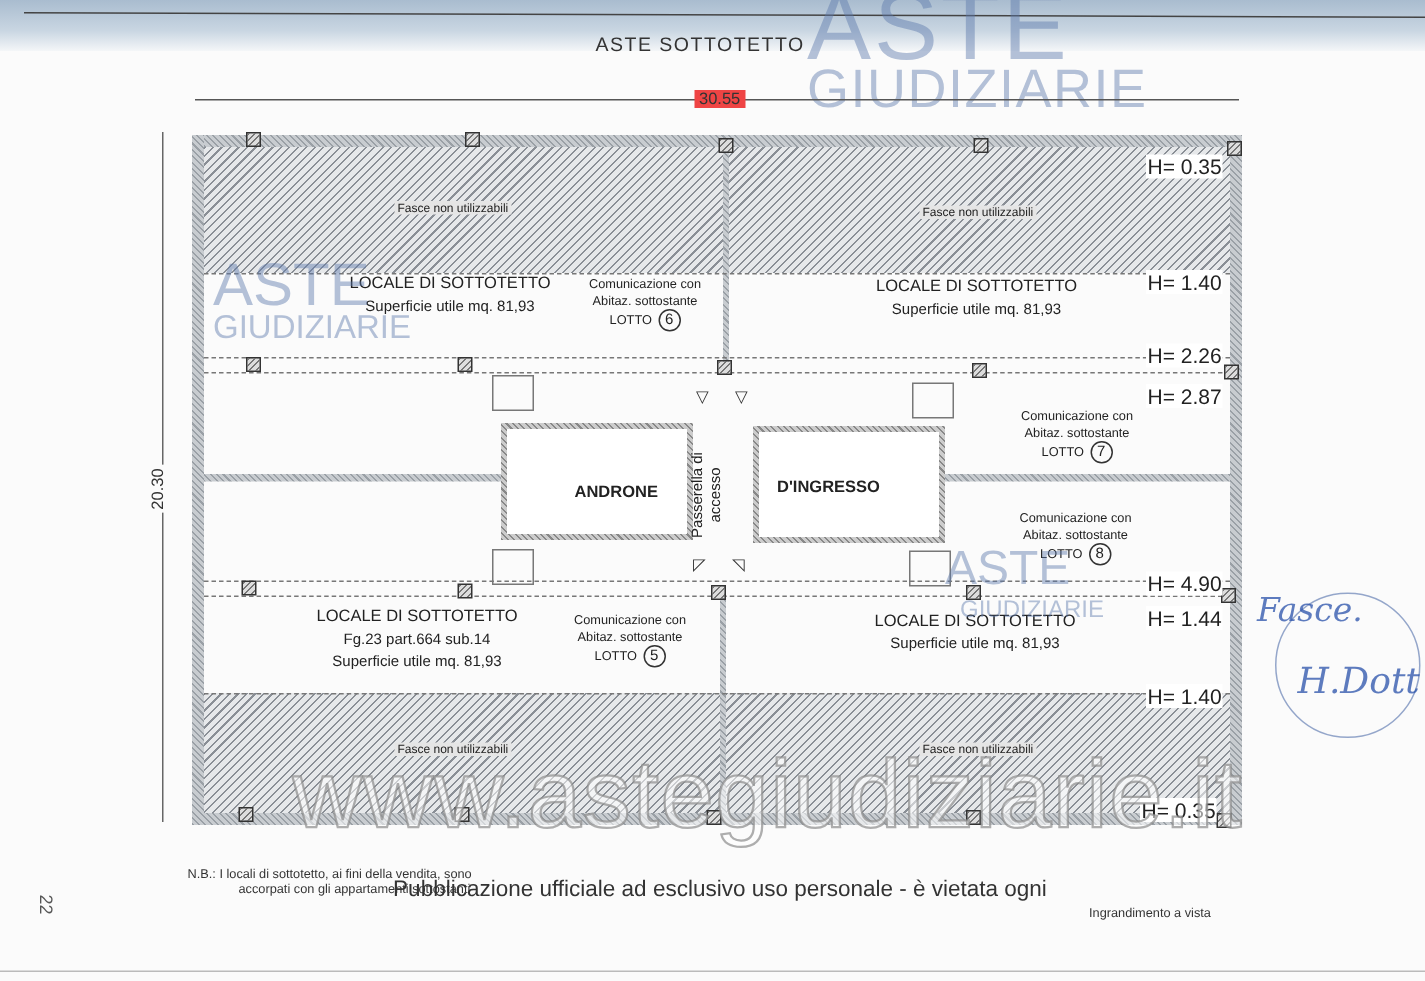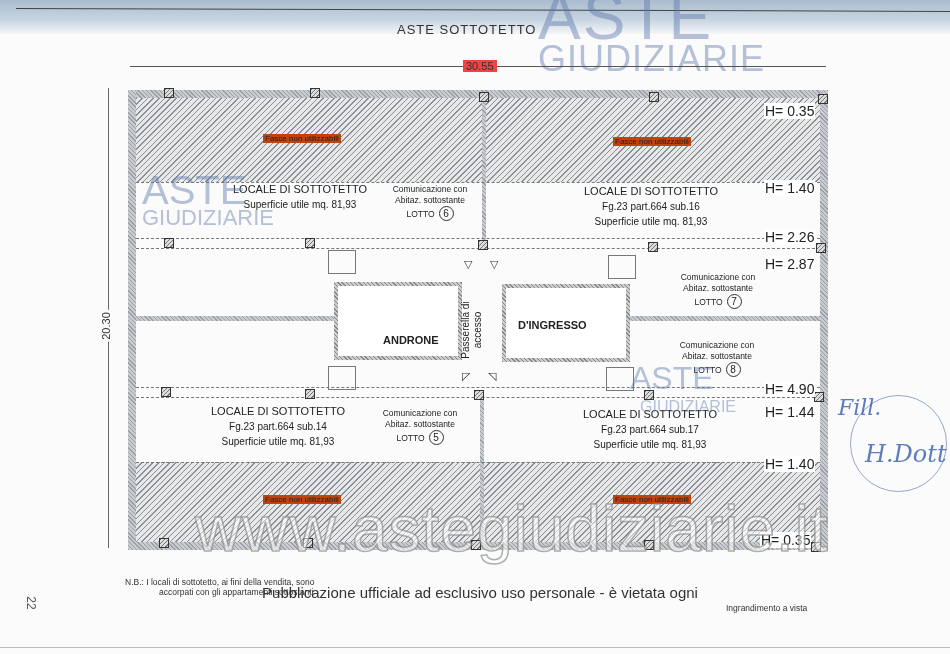--- a/index.html
+++ b/index.html
@@ -9,21 +9,21 @@
   .title{position:absolute;left:397px;top:22px;font-size:13px;letter-spacing:1px;color:#333;}
   .dimh{position:absolute;left:130px;top:66px;width:696px;height:1px;background:#555;}
   .dimh-label{position:absolute;left:463px;top:60px;font-size:11px;background:#ef4444;padding:0 3px;color:#333;}
   .dimv{position:absolute;left:108px;top:88px;width:1px;height:460px;background:#666;}
   .dimv-label{position:absolute;left:90px;top:320px;font-size:11px;transform:rotate(-90deg);background:#fbfbfb;padding:0 2px;color:#333;}
   .plan{position:absolute;left:128px;top:90px;width:700px;height:460px;}
   .wall{position:absolute;background:repeating-linear-gradient(45deg,#9aa0a6 0 1px,#c8ccd0 1px 3px);}
   .hatch{position:absolute;background:repeating-linear-gradient(135deg,#8a8f96 0 1px,#e6e8ea 1px 4px);}
   .pillar{position:absolute;width:10px;height:10px;border:1.5px solid #333;background:repeating-linear-gradient(135deg,#777 0 1px,#ddd 1px 3px);box-sizing:border-box;}
   .dash{position:absolute;height:0;border-top:1px dashed #777;}
-  .label{position:absolute;font-size:8px;background:#c2410c;padding:0 2px;white-space:nowrap;}
+  .label{position:absolute;font-size:8px;background:#e5e5e5;padding:0 2px;white-space:nowrap;}
   .room{position:absolute;text-align:center;font-size:10px;line-height:15px;color:#222;}
   .room .nm{font-size:11px;}
   .comm{position:absolute;text-align:center;font-size:8.5px;line-height:11px;color:#222;}
   .circ{display:inline-block;width:13px;height:13px;border:1px solid #333;border-radius:50%;font-size:10px;line-height:13px;text-align:center;margin-left:4px;}
   .hlbl{position:absolute;font-size:14px;color:#222;background:#fff;padding:0 1px;}
   .hall{position:absolute;border:4px solid transparent;border-image:repeating-linear-gradient(45deg,#888 0 1px,#ccc 1px 3px) 4;background:#fff;box-sizing:border-box;}
   .hall-lbl{position:absolute;font-size:11px;font-weight:bold;color:#222;}
   .pass-lbl{position:absolute;font-size:10px;transform:rotate(-90deg);text-align:center;line-height:12px;white-space:nowrap;}
   .arrow{position:absolute;font-size:11px;color:#333;}
   .box{position:absolute;border:1px solid #777;background:transparent;}
@@ -105,31 +105,29 @@
   <div class="pillar" style="left:343px;top:450px;"></div>
   <div class="pillar" style="left:516px;top:450px;"></div>
   <div class="pillar" style="left:683px;top:452px;"></div>
 
   <div class="room" style="left:82px;top:92px;width:180px;">
     <div class="nm">LOCALE DI SOTTOTETTO</div>
     <div>Superficie utile mq. 81,93</div>
   </div>
   <div class="room" style="left:433px;top:94px;width:180px;">
     <div class="nm">LOCALE DI SOTTOTETTO</div>
-    <div>Fg.23 part.664 sub.16</div>
     <div>Superficie utile mq. 81,93</div>
   </div>
   <div class="room" style="left:60px;top:314px;width:180px;">
     <div class="nm">LOCALE DI SOTTOTETTO</div>
     <div>Fg.23 part.664 sub.14</div>
     <div>Superficie utile mq. 81,93</div>
   </div>
   <div class="room" style="left:432px;top:317px;width:180px;">
     <div class="nm">LOCALE DI SOTTOTETTO</div>
-    <div>Fg.23 part.664 sub.17</div>
     <div>Superficie utile mq. 81,93</div>
   </div>
 
   <div class="comm" style="left:252px;top:94px;width:100px;">
     <div>Comunicazione con</div>
     <div>Abitaz. sottostante</div>
     <div><span>LOTTO</span><span class="circ">6</span></div>
   </div>
   <div class="comm" style="left:540px;top:182px;width:100px;">
     <div>Comunicazione con</div>
@@ -156,40 +154,40 @@
   <div class="hlbl" style="left:636px;top:90px;">H= 1.40</div>
   <div class="hlbl" style="left:636px;top:139px;">H= 2.26</div>
   <div class="hlbl" style="left:636px;top:166px;">H= 2.87</div>
   <div class="hlbl" style="left:636px;top:291px;">H= 4.90</div>
   <div class="hlbl" style="left:636px;top:314px;">H= 1.44</div>
   <div class="hlbl" style="left:636px;top:366px;">H= 1.40</div>
   <div class="hlbl" style="left:632px;top:442px;">H= 0.35</div>
 
   <div class="hall" style="left:206px;top:192px;width:128px;height:78px;"></div>
   <div class="hall" style="left:374px;top:194px;width:128px;height:78px;"></div>
-  <div class="hall-lbl" style="left:255px;top:244px;">ANDRONE</div>
+  <div class="hall-lbl" style="left:255px;top:232px;">ANDRONE</div>
   <div class="hall-lbl" style="left:390px;top:229px;">D'INGRESSO</div>
   <div class="pass-lbl" style="left:304px;top:228px;width:80px;">
     <div>Passerella di</div>
     <div>accesso</div>
   </div>
   <div class="arrow" style="left:336px;top:168px;">▽</div>
   <div class="arrow" style="left:362px;top:168px;">▽</div>
   <div class="arrow" style="left:334px;top:280px;">◸</div>
   <div class="arrow" style="left:360px;top:280px;">◹</div>
 </div>
 
 <div class="wm-aste-s" style="left:142px;top:168px;">ASTE</div>
 <div class="wm-giud-s" style="left:142px;top:205px;">GIUDIZIARIE</div>
 <div class="wm-aste-s" style="left:630px;top:360px;font-size:32px;">ASTE</div>
 <div class="wm-giud-s" style="left:640px;top:398px;font-size:16px;">GIUDIZIARIE</div>
 <div class="wm-url">www.astegiudiziarie.it</div>
 
 <div class="stamp"></div>
-<div class="stamp-txt">Fill.</div>
+<div class="stamp-txt">Fasce.</div>
 <div class="stamp-txt2">H.Dott</div>
 
 <div class="note">
   <div>N.B.:  I locali di sottotetto, ai fini della vendita, sono</div>
   <div style="padding-left:34px;">accorpati con gli appartamenti sottostanti</div>
 </div>
 <div class="pub">
   <div>Pubblicazione ufficiale ad esclusivo uso personale - è vietata ogni</div>
 </div>
 <div class="scale">Ingrandimento a vista</div>

